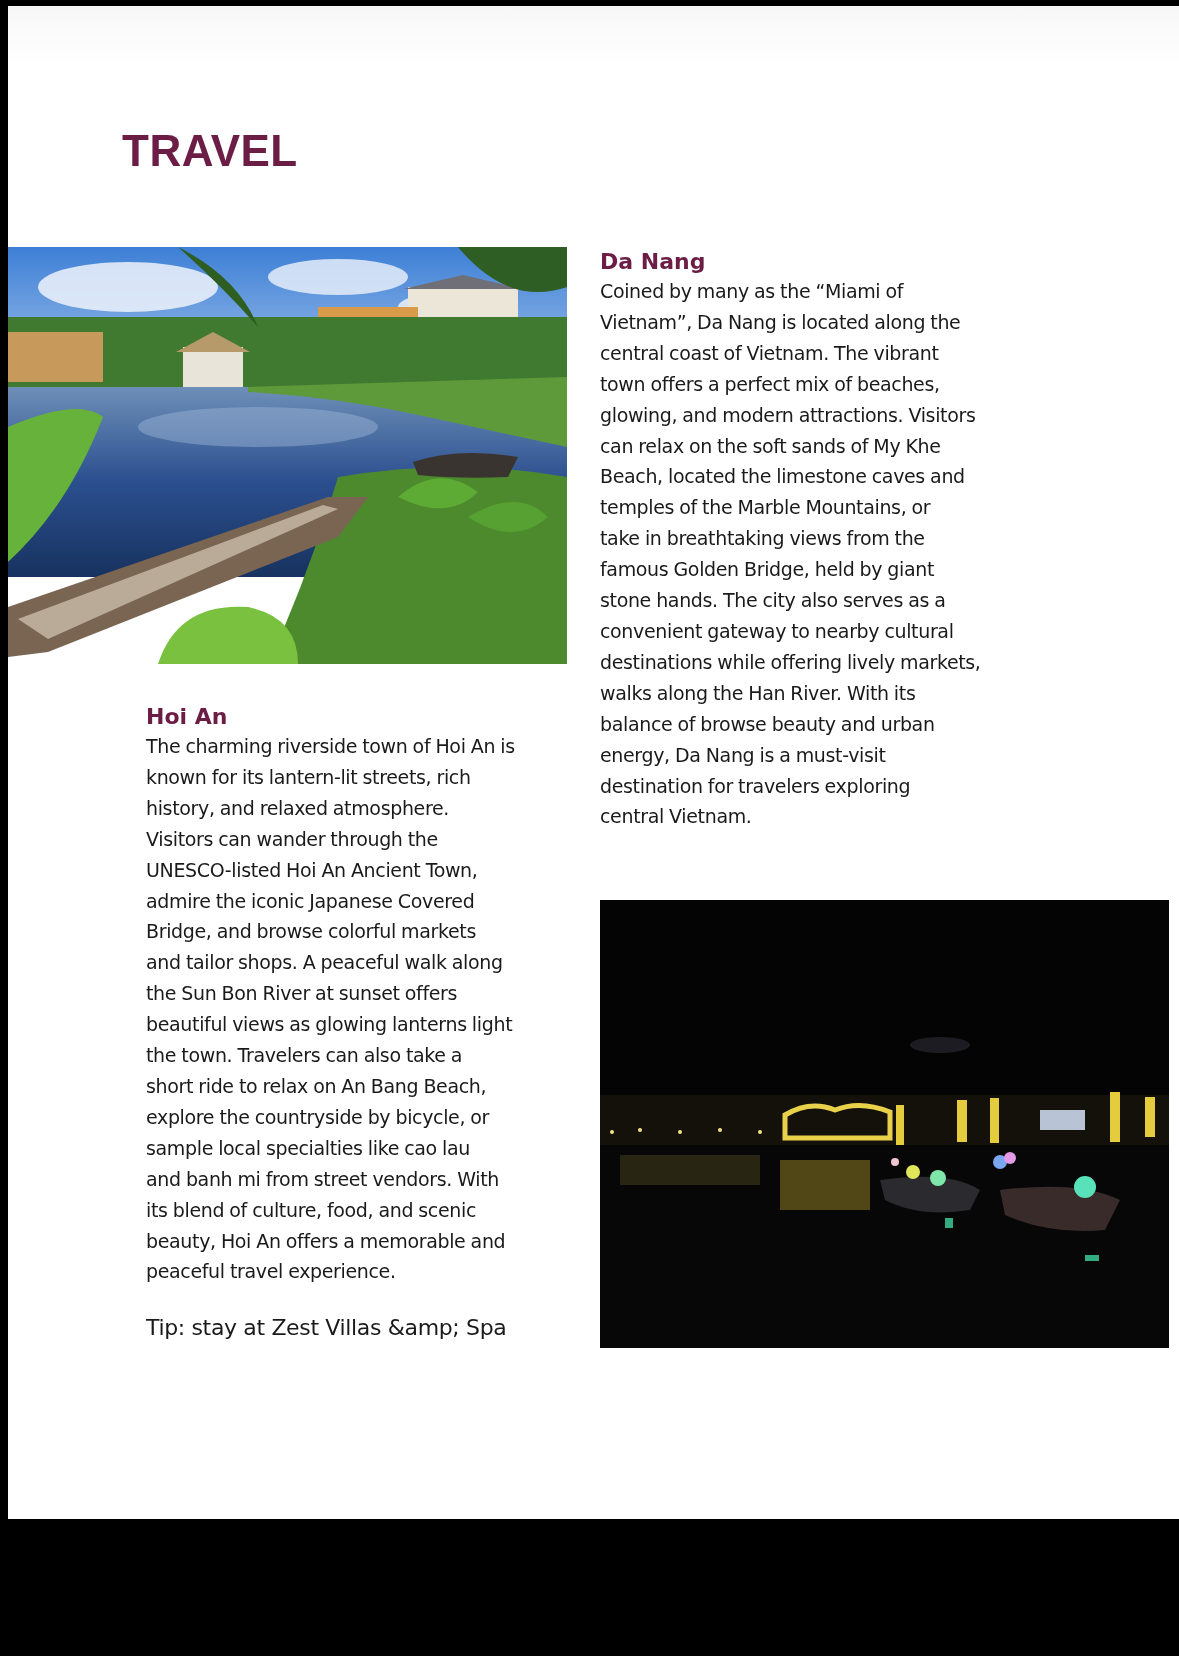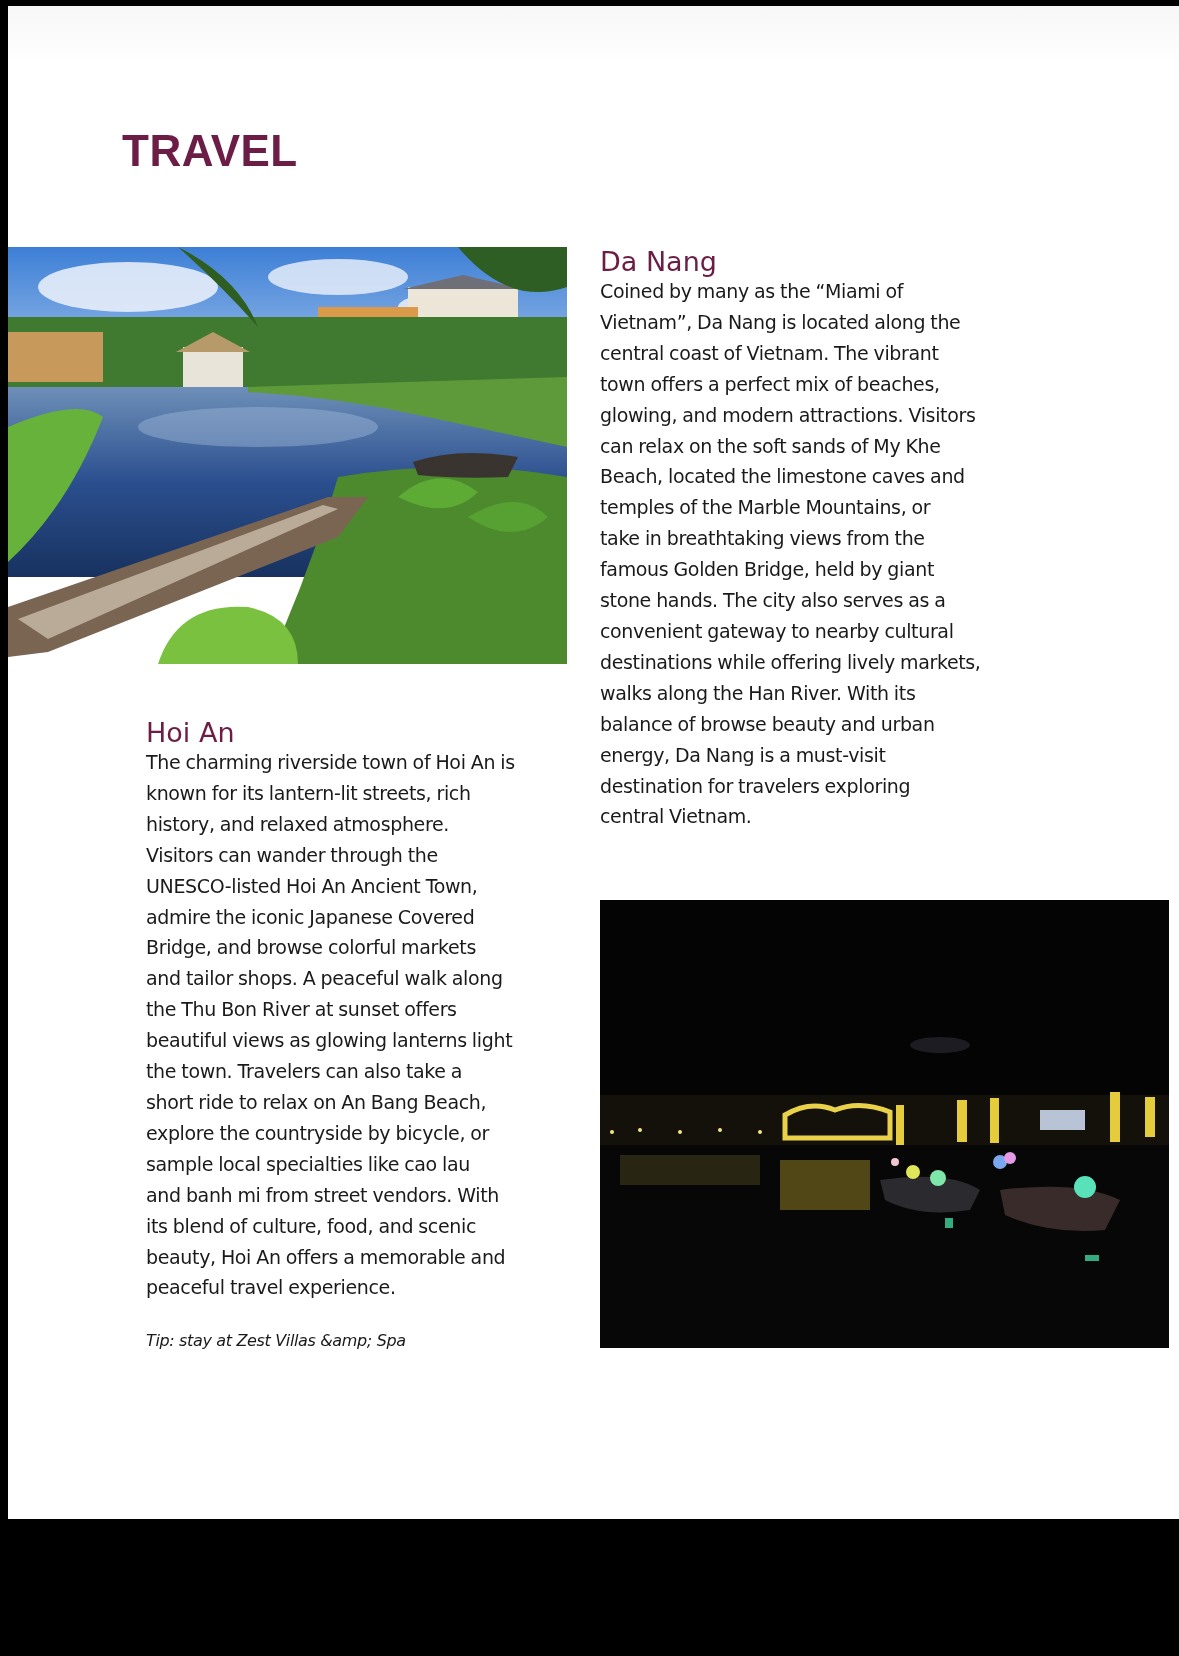--- a/index.html
+++ b/index.html
@@ -16,31 +16,31 @@
   .section-title {
     position: absolute; left: 114px; top: 120px; margin: 0;
     font-family: "Liberation Sans", sans-serif; font-weight: bold;
     font-size: 44px; letter-spacing: 0.5px; color: #6b1d45;
   }
   .photo { position: absolute; overflow: hidden; }
   .photo-lake { left: 0; top: 241px; width: 559px; height: 417px; }
   .photo-night { left: 592px; top: 894px; width: 569px; height: 448px; background: #050505; }
   .article { position: absolute; }
   .article h2 {
-    margin: 0; font-family: "DejaVu Sans", sans-serif; font-weight: normal;
-    font-size: 27px; color: #6b1d45; line-height: 28px;
+    margin: 0; font-family: "DejaVu Sans", sans-serif; font-weight: bold;
+    font-size: 22px; color: #6b1d45; line-height: 28px;
   }
   .article .line {
     display: block; font-size: 19px; line-height: 30.9px; color: #1a1a1a; white-space: nowrap;
     font-family: "DejaVu Sans", sans-serif; letter-spacing: -0.35px; word-spacing: -0.5px;
   }
-  .hoi-an { left: 138px; top: 697px; margin-top: 16px; }
+  .hoi-an { left: 138px; top: 697px; }
   .da-nang { left: 592px; top: 242px; }
   .tip {
-    display: block; margin-top: 28px; font-style: italic; font-size: 16px; color: #1a1a1a;
+    display: block; margin-top: 28px; font-size: 22px; color: #1a1a1a;
     letter-spacing: -0.35px; white-space: nowrap;
   }
   .page-number {
     position: absolute; left: 0; width: 1161px; top: 1586px; text-align: left;
     font-size: 17px; color: #222;
   }
 </style>
 </head>
 <body>
 
@@ -116,21 +116,21 @@
     <h2>Hoi An</h2>
     <div>
       <span class="line">The charming riverside town of Hoi An is</span>
       <span class="line">known for its lantern-lit streets, rich</span>
       <span class="line">history, and relaxed atmosphere.</span>
       <span class="line">Visitors can wander through the</span>
       <span class="line">UNESCO-listed Hoi An Ancient Town,</span>
       <span class="line">admire the iconic Japanese Covered</span>
       <span class="line">Bridge, and browse colorful markets</span>
       <span class="line">and tailor shops. A peaceful walk along</span>
-      <span class="line">the Thu Bon River at sunset offers</span>
+      <span class="line">the Sun Bon River at sunset offers</span>
       <span class="line">beautiful views as glowing lanterns light</span>
       <span class="line">the town. Travelers can also take a</span>
       <span class="line">short ride to relax on An Bang Beach,</span>
       <span class="line">explore the countryside by bicycle, or</span>
       <span class="line">sample local specialties like cao lau</span>
       <span class="line">and banh mi from street vendors. With</span>
       <span class="line">its blend of culture, food, and scenic</span>
       <span class="line">beauty, Hoi An offers a memorable and</span>
       <span class="line">peaceful travel experience.</span>
     </div>

